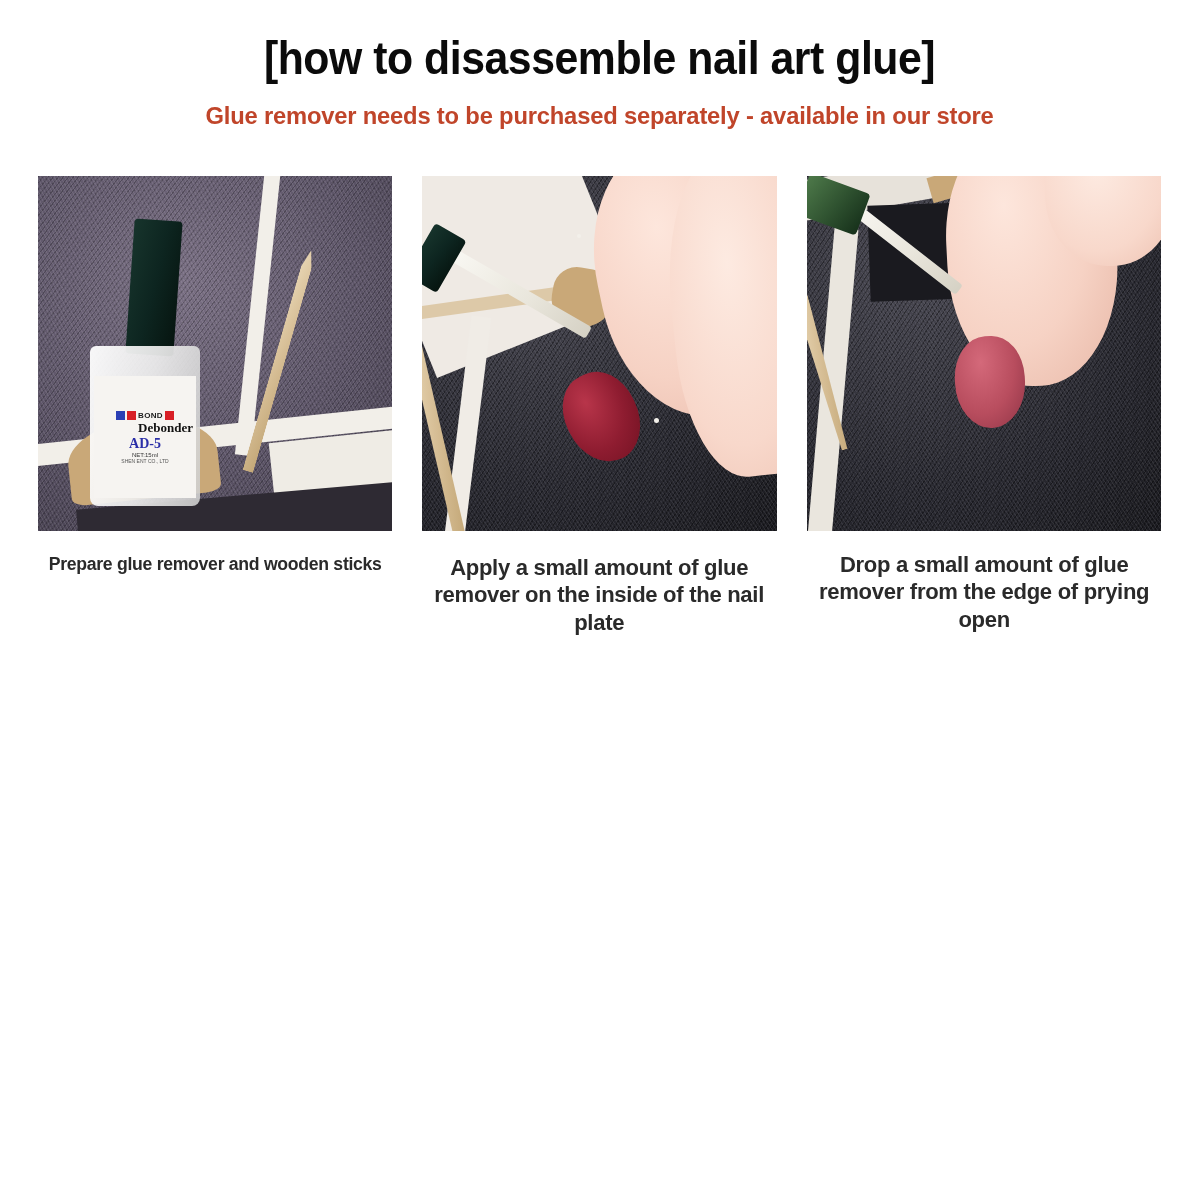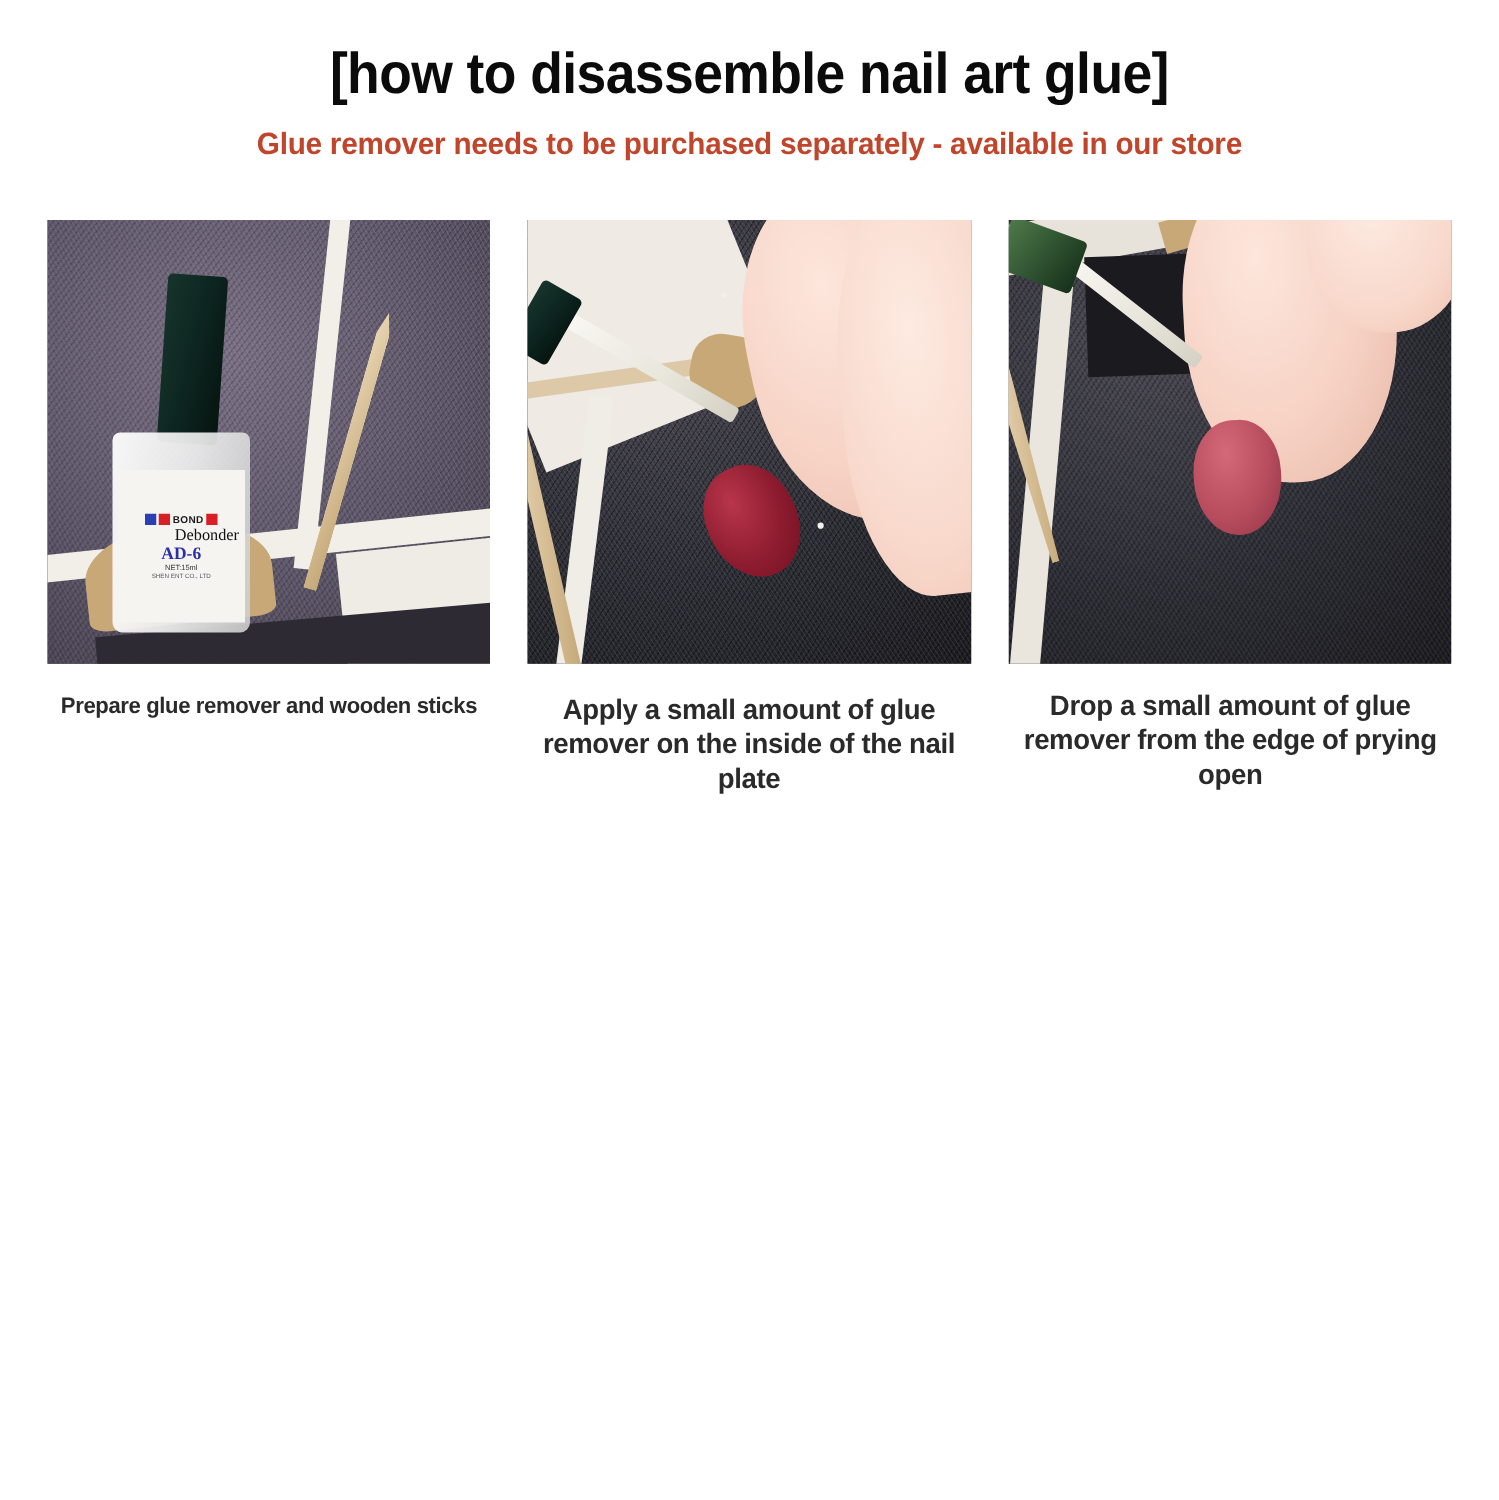--- a/index.html
+++ b/index.html
@@ -146,21 +146,21 @@
     background: #f6f4f1;
     display: flex; flex-direction: column;
     align-items: center; justify-content: center;
     overflow: hidden;
   }
   .lbl-logo { display: flex; align-items: center; gap: 2px; }
   .sq { width: 9px; height: 9px; display: inline-block; }
   .sq-blue { background: #2b3fb5; }
   .sq-red  { background: #d81f26; }
   .lbl-brand { font-size: 8px; font-weight: bold; color: #1a1a1a; letter-spacing: .3px; }
-  .lbl-main  { font-size: 13px; font-weight: normal; color: #111; font-family: "Liberation Serif", serif; padding-left: 41px; }
+  .lbl-main  { font-size: 13px; font-weight: bold; color: #111; font-family: "Liberation Serif", serif; padding-left: 41px; }
   .lbl-code  { font-size: 14px; font-weight: bold; color: #2b2fa8; font-family: "Liberation Serif", serif; }
   .lbl-net   { font-size: 6px; color: #333; }
   .lbl-co    { font-size: 5px; color: #555; }
 
   .speck { position: absolute; background: #f3f0ea; border-radius: 50%; }
 </style>
 </head>
 <body>
 
 <div class="header">
@@ -185,21 +185,21 @@
       <div class="cap-dark" style="left:92px;top:44px;width:48px;height:135px;border-radius:4px;transform:rotate(4deg);"></div>
       <div class="bottle-body" style="left:52px;top:170px;width:110px;height:160px;"></div>
       <div class="bottle-label" style="left:56px;top:200px;width:102px;height:122px;">
         <div class="lbl-logo">
           <span class="sq sq-blue"></span>
             <span class="sq sq-red"></span>
           <span class="lbl-brand">BOND</span>
           <span class="sq sq-red"></span>
         </div>
         <div class="lbl-main">Debonder</div>
-        <div class="lbl-code">AD-6</div>
+        <div class="lbl-code">AD-5</div>
         <div class="lbl-net">NET:15ml</div>
         <div class="lbl-co">SHEN ENT CO., LTD</div>
       </div>
     </div>
     <div class="caption cap-row1 small">Prepare glue remover and wooden sticks</div>
   </div>
 
   <div class="cell cell-row1">
     <div class="photo">
       <div class="bg-fill leather-dark"></div>

